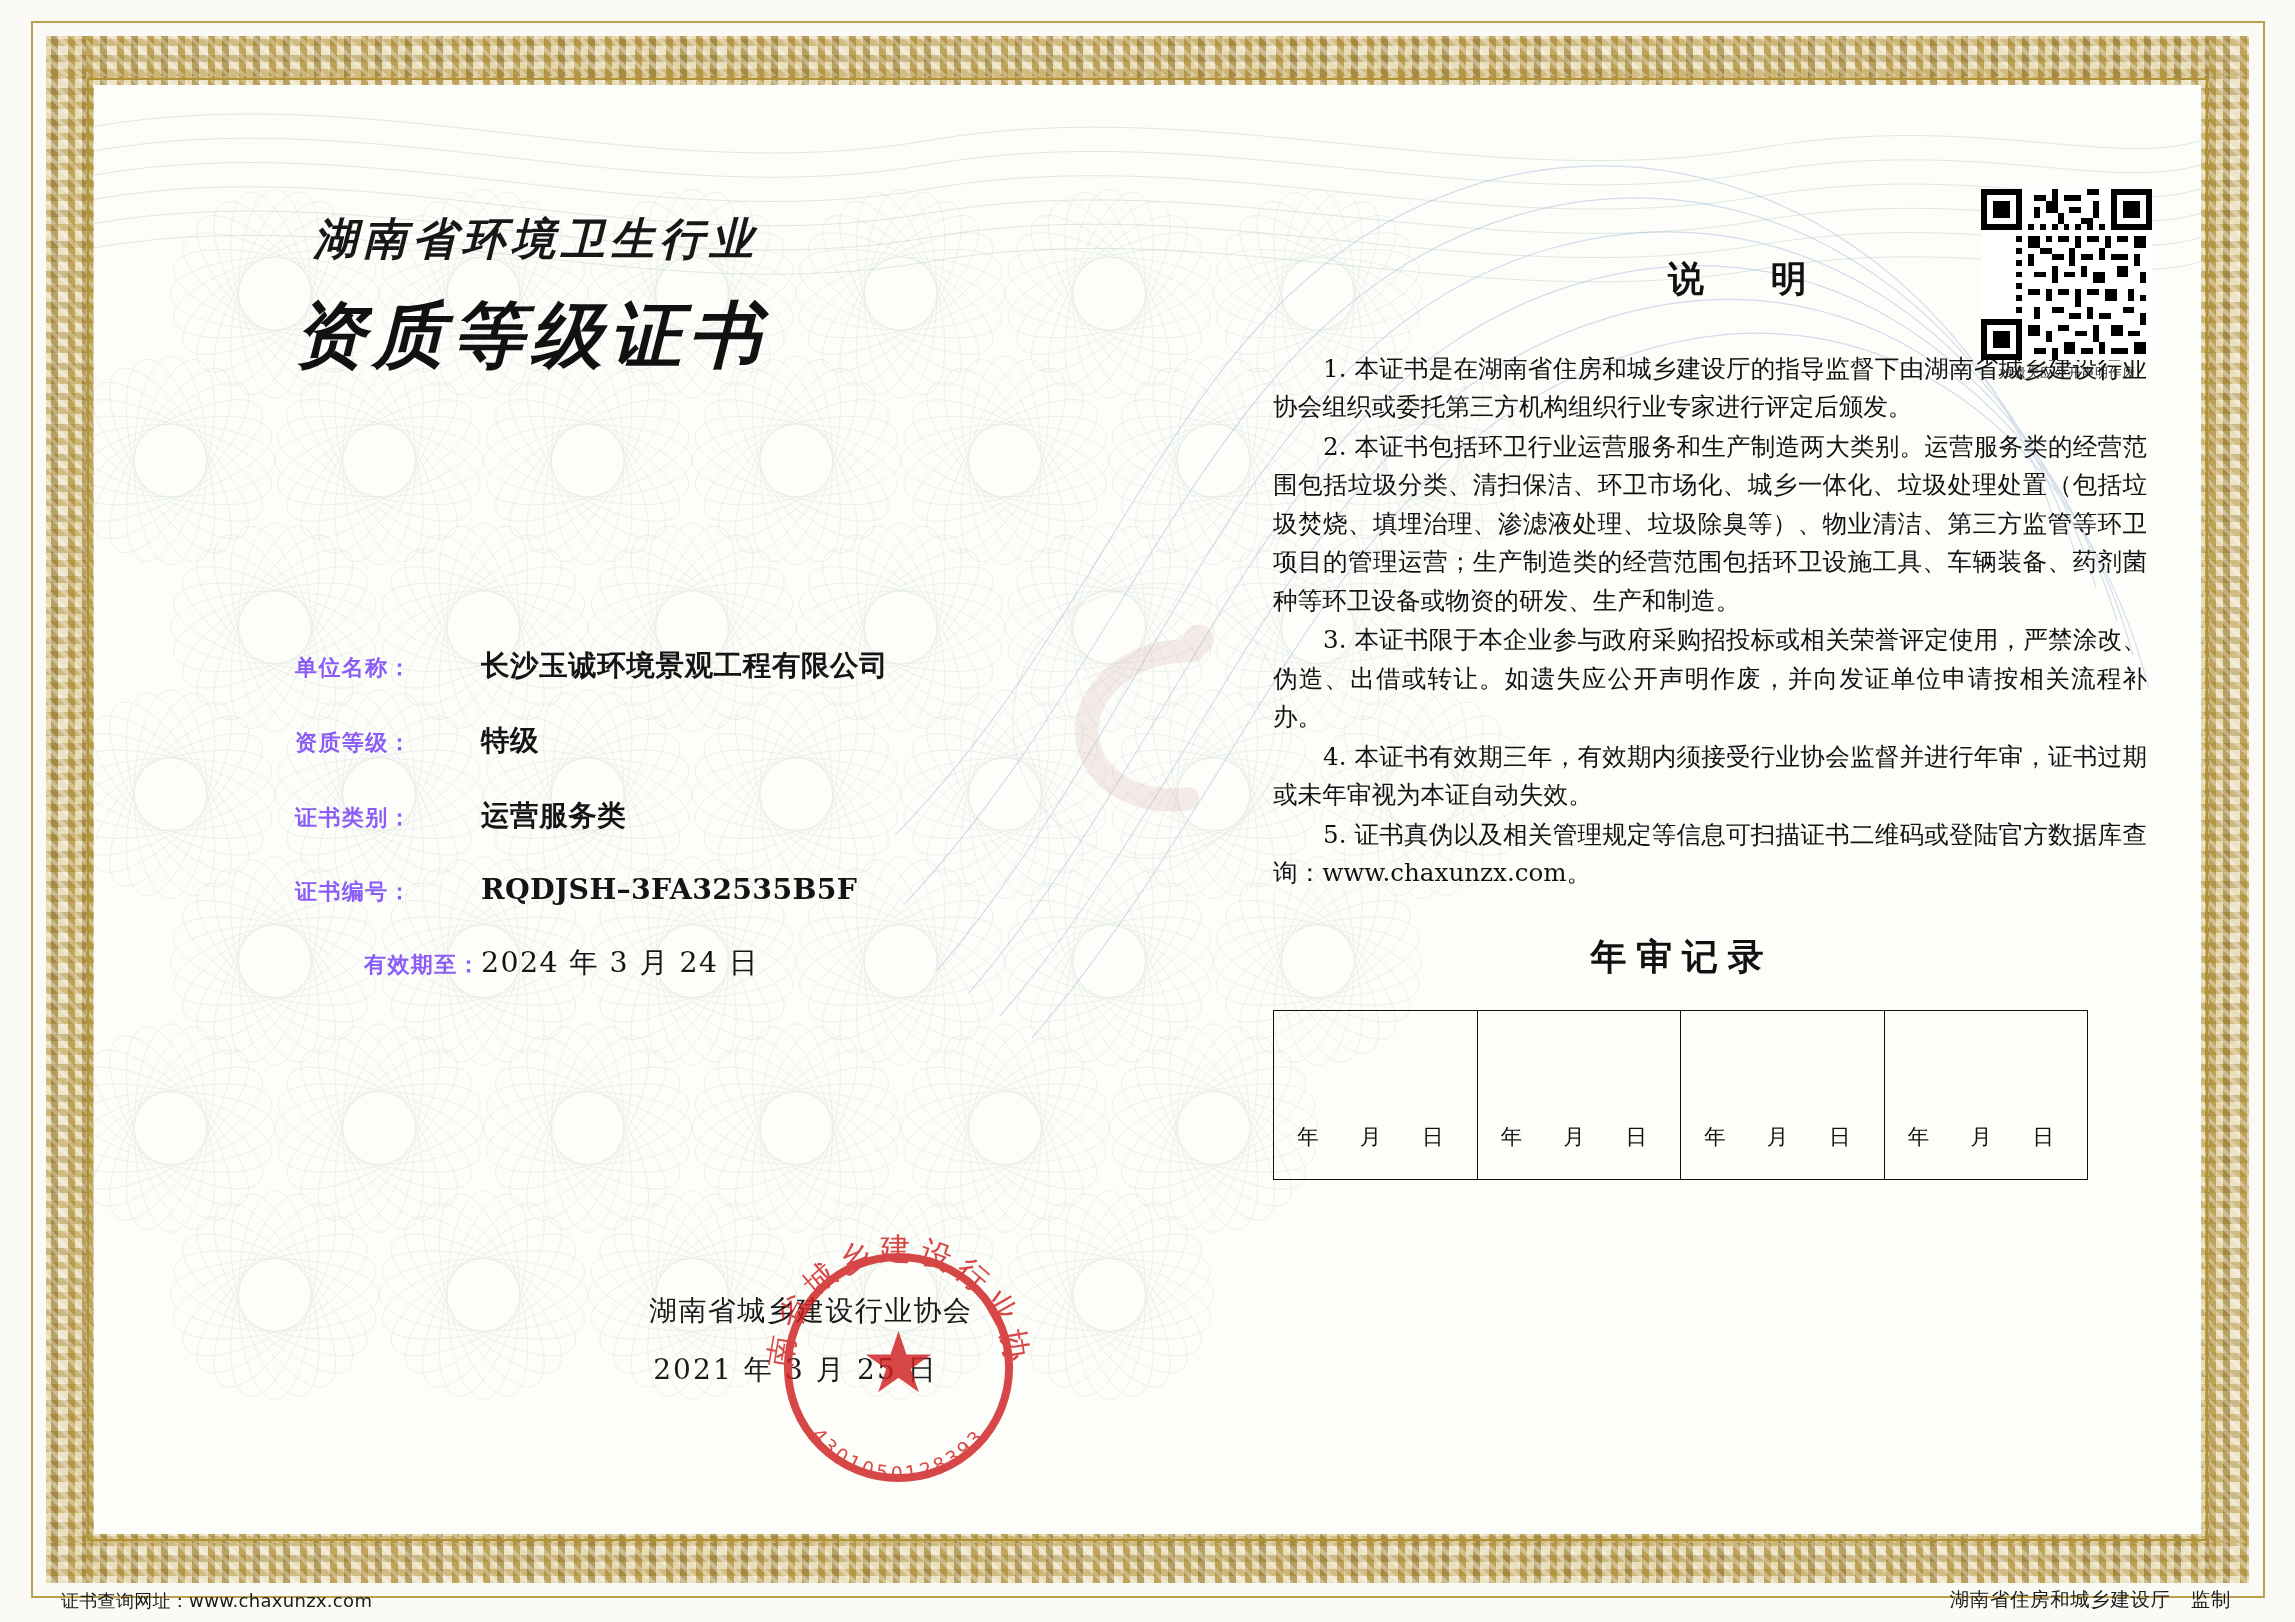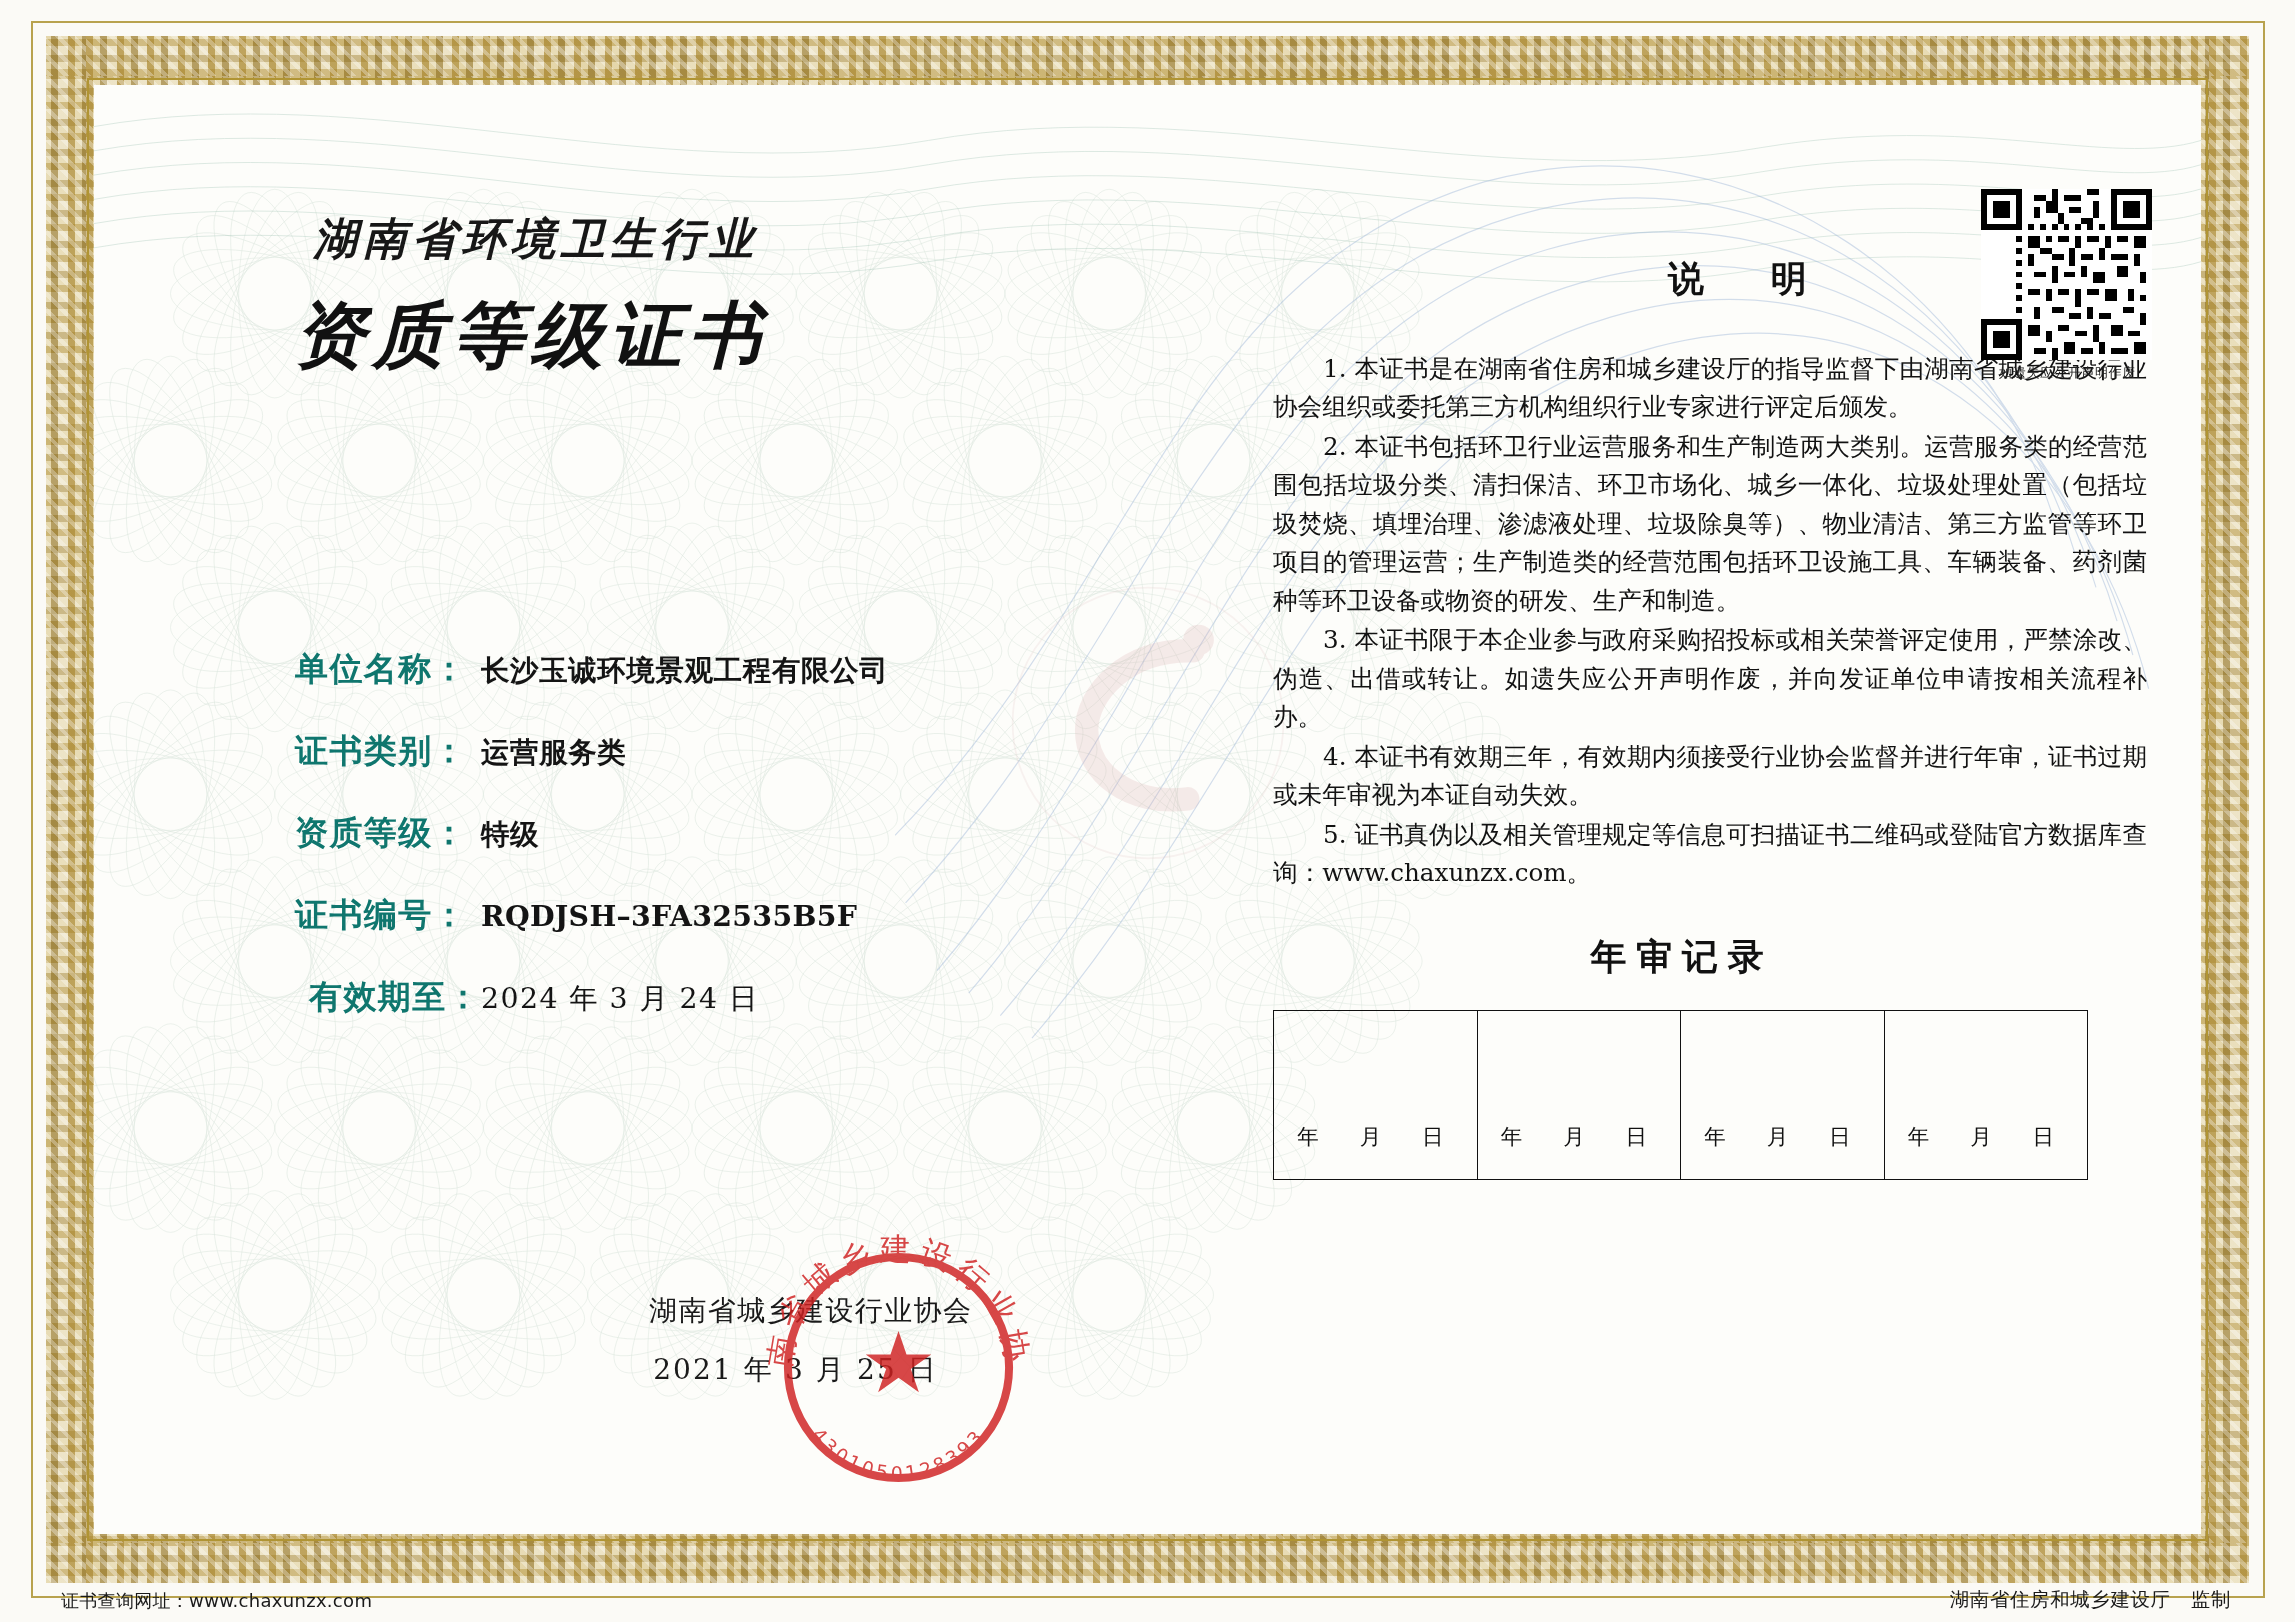--- a/index.html
+++ b/index.html
@@ -153,23 +153,23 @@
   }
   .field-row {
     display: flex;
     align-items: baseline;
     margin-bottom: 37px;
     white-space: nowrap;
   }
   .field-label {
     font-family: "DejaVu Serif", serif;
     font-weight: bold;
-    font-size: 33px;
+    font-size: 22px;
     letter-spacing: 1.4px;
-    color: #0f766e;
+    color: #8b5cf6;
     width: 186px;
   }
   .field-value {
     font-family: "DejaVu Serif", serif;
     font-weight: bold;
     font-size: 28.4px;
     letter-spacing: 0.7px;
     color: #141414;
   }
   .field-value.code {
@@ -427,26 +427,26 @@
         <div class="title-sub">湖南省环境卫生行业</div>
         <div class="title-main">资质等级证书</div>
       </div>
 
       <div class="fields">
         <div class="field-row">
           <span class="field-label">单位名称：</span>
           <span class="field-value">长沙玉诚环境景观工程有限公司</span>
         </div>
         <div class="field-row">
+          <span class="field-label">资质等级：</span>
+          <span class="field-value">特级</span>
+        </div>
+        <div class="field-row">
           <span class="field-label">证书类别：</span>
           <span class="field-value">运营服务类</span>
-        </div>
-        <div class="field-row">
-          <span class="field-label">资质等级：</span>
-          <span class="field-value">特级</span>
         </div>
         <div class="field-row">
           <span class="field-label">证书编号：</span>
           <span class="field-value code">RQDJSH–3FA32535B5F</span>
         </div>
         <div class="field-row valid">
           <span class="field-label">有效期至：</span>
           <span class="field-value">2024 年 3 月 24 日</span>
         </div>
       </div>

